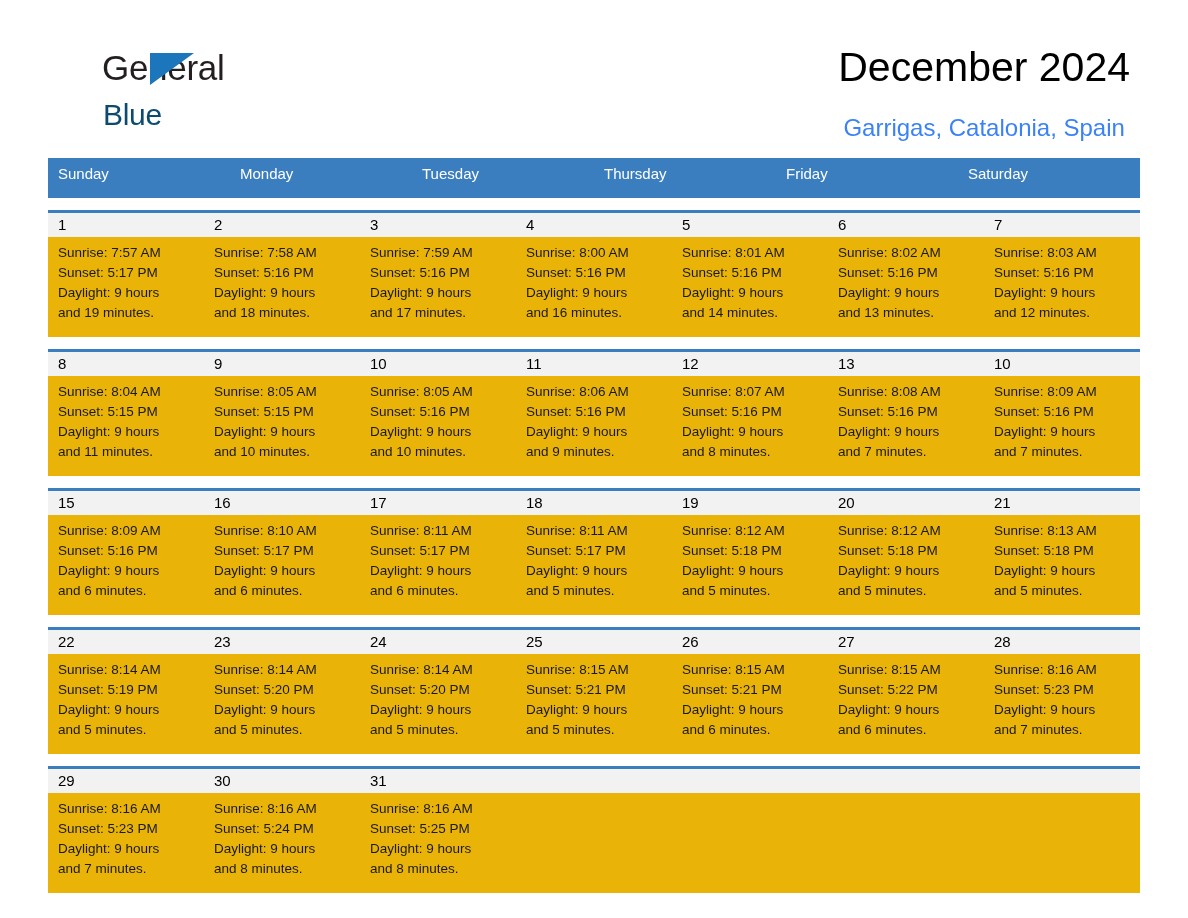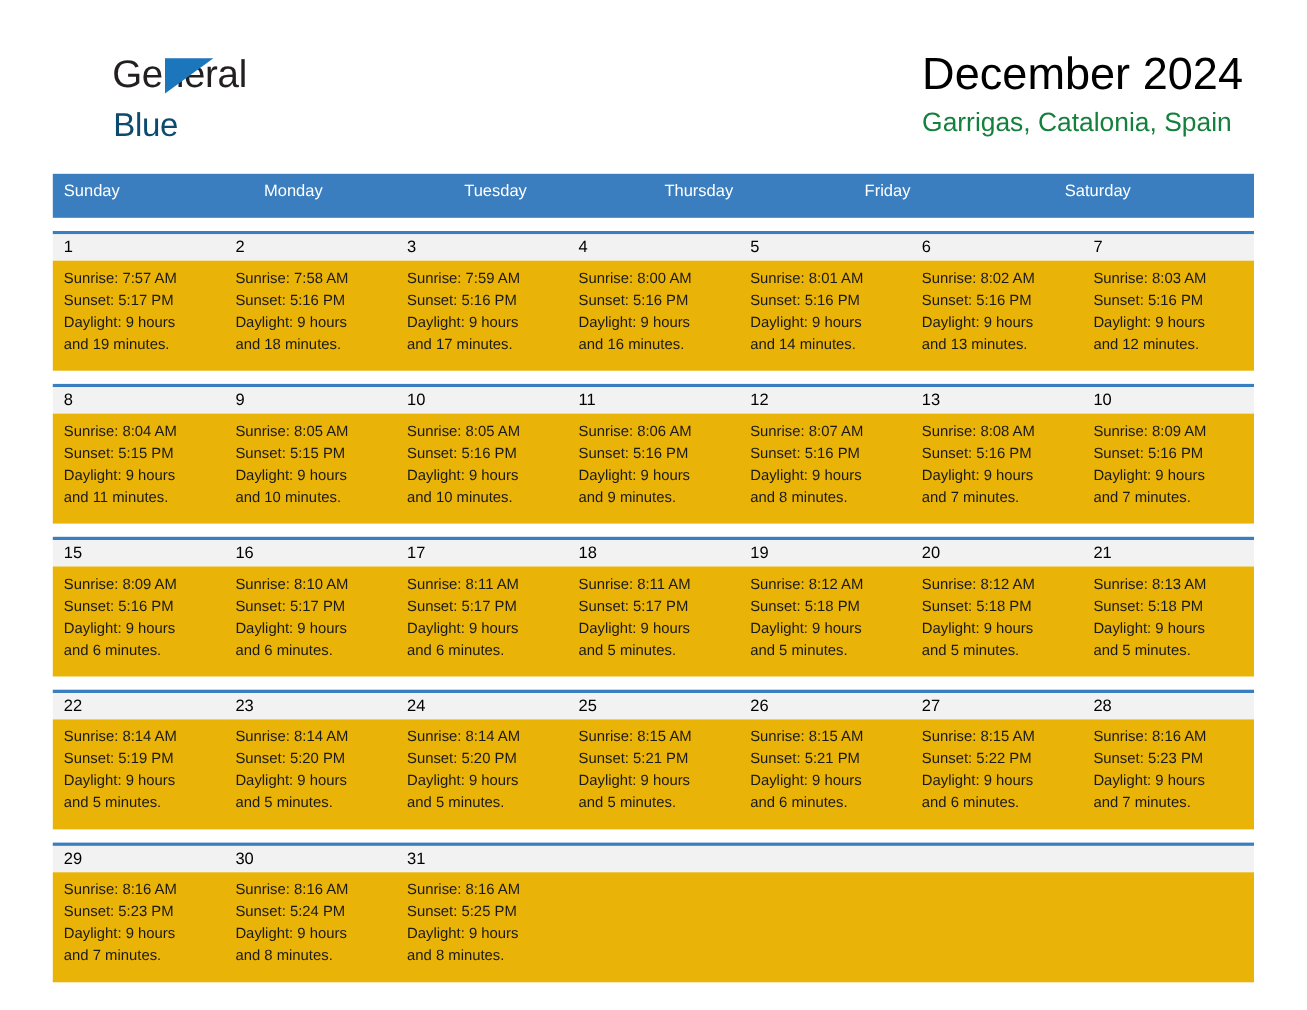--- a/index.html
+++ b/index.html
@@ -64,34 +64,34 @@
     font-size: 30px;
     letter-spacing: -0.3px;
     color: #0c4a6e;
     line-height: 40px;
   }
 
   .title-block {
     position: absolute;
     right: 58px;
     top: 42px;
-    text-align: left;
+    text-align: center;
   }
   .month-title {
     font-size: 41px;
     font-weight: normal;
     color: #000000;
     line-height: 50px;
     white-space: nowrap;
   }
   .location {
     font-size: 24px;
-    color: #15803d;
+    color: #3b82f6;
     line-height: 32px;
-    margin-top: 4px;
+    margin-top: 20px;
     white-space: nowrap;
   }
 
   
   .calendar {
     position: absolute;
     left: 48px;
     top: 158px;
     width: 1092px;
   }

